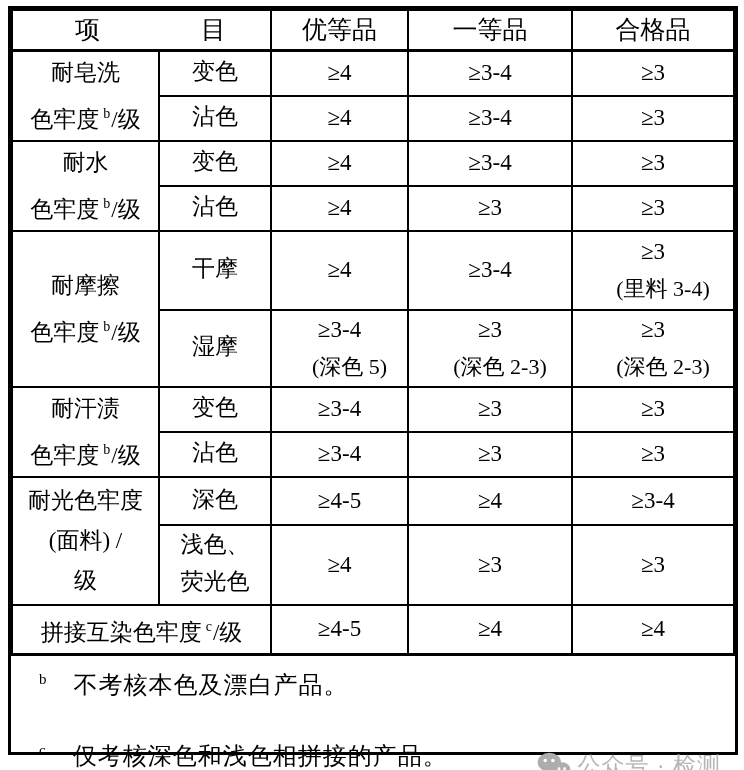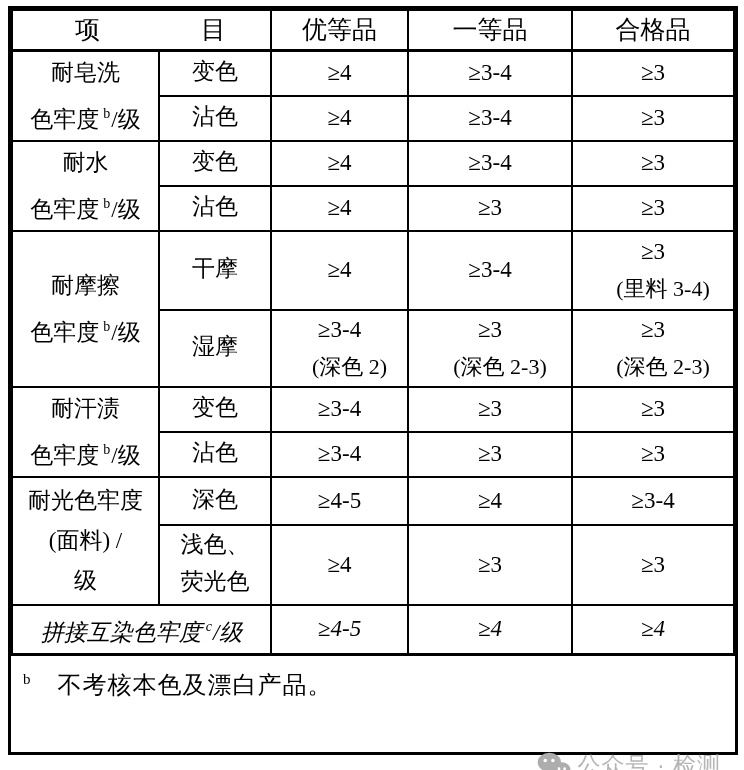--- a/index.html
+++ b/index.html
@@ -27,21 +27,21 @@
     text-align: center;
     vertical-align: middle;
     font-size: 23px;
     padding: 0;
     overflow: hidden;
   }
   td.noT { border-top: none; }
   td.noL { border-left: none; }
   td.noR { border-right: none; }
   tr.hdr td { border-bottom: 3px solid #000000; font-size: 25px; }
-  tr.last td { border-bottom: 3px solid #000000; font-style: italic; }
+  tr.last td { border-bottom: 3px solid #000000; }
 
   .hdr-item-wrap {
     display: flex;
     justify-content: space-between;
     align-items: center;
     height: 100%;
     padding: 0 44px 0 62px;
   }
   .group-label { font-size: 24px; line-height: 41px; }
   .group-label-3 { font-size: 24px; line-height: 40px; }
@@ -53,21 +53,21 @@
     font-size: 14px;
     vertical-align: 9px;
     margin: 0 1px 0 4px;
     font-family: "Liberation Serif", "DejaVu Serif", serif;
   }
   .fnotes {
     position: relative;
     height: 128px;
     font-size: 24px;
   }
-  .fn { position: absolute; left: 12px; white-space: nowrap; }
+  .fn { position: absolute; left: 28px; white-space: nowrap; }
   .fn-b { top: 13px; }
   .fn-c { top: 84px; }
   .fn-sup { font-size: 15px; vertical-align: 9px; }
   .fn-text { margin-left: 27px; letter-spacing: 1px; }
   .watermark {
     position: absolute;
     right: 14px; bottom: 3px;
     display: flex;
     align-items: center;
     gap: 7px;
@@ -148,21 +148,21 @@
       <td class="value">≥3-4</td>
       <td class="value noR cell-2line">
         <span>≥3</span>
         <span class="note">(里料 3-4)</span>
       </td>
     </tr>
     <tr style="height:58px">
       <td class="sub-label">湿摩</td>
       <td class="value cell-2line">
         <span>≥3-4</span>
-        <span class="note">(深色 2)</span>
+        <span class="note">(深色 5)</span>
       </td>
       <td class="value cell-2line">
         <span>≥3</span>
         <span class="note">(深色 2-3)</span>
       </td>
       <td class="value noR cell-2line">
         <span>≥3</span>
         <span class="note">(深色 2-3)</span>
       </td>
     </tr>
@@ -212,20 +212,23 @@
       <td class="value">≥4-5</td>
       <td class="value">≥4</td>
       <td class="value noR">≥4</td>
     </tr>
   </tbody>
     </table>
 
   <div class="fnotes">
     <div class="fn fn-b">
       <span class="fn-sup">b</span><span class="fn-text">不考核本色及漂白产品。</span>
+    </div>
+    <div class="fn fn-c">
+      <span class="fn-sup">c</span><span class="fn-text">仅考核深色和浅色相拼接的产品。</span>
     </div>
 
     <div class="watermark">
       <svg class="wm-icon" viewBox="0 0 36 29">
         <g fill="#adadad">
           <ellipse cx="13" cy="11" rx="12.5" ry="10.2"></ellipse>
           <path d="M7 19 L4 25 L12 21 Z"></path>
           <ellipse cx="26.5" cy="19" rx="9.2" ry="8"></ellipse>
           <path d="M29 26 L33 29 L27.5 27.2 Z"></path>
         </g>

